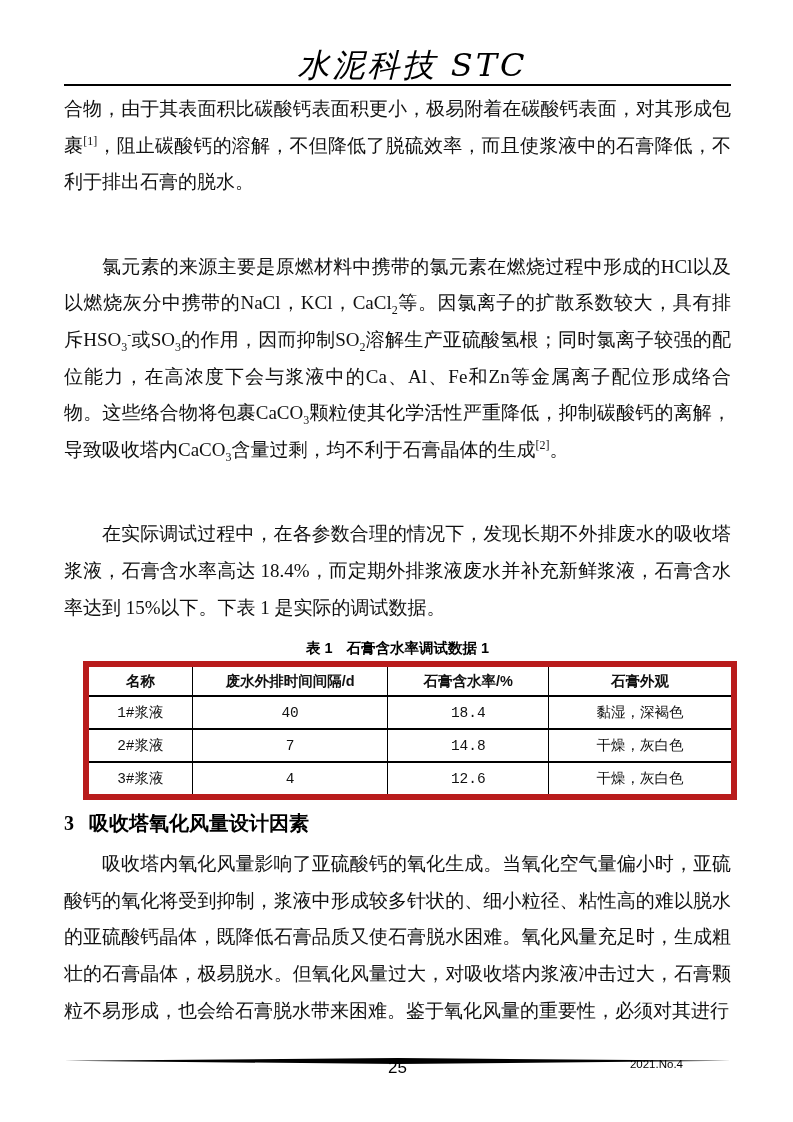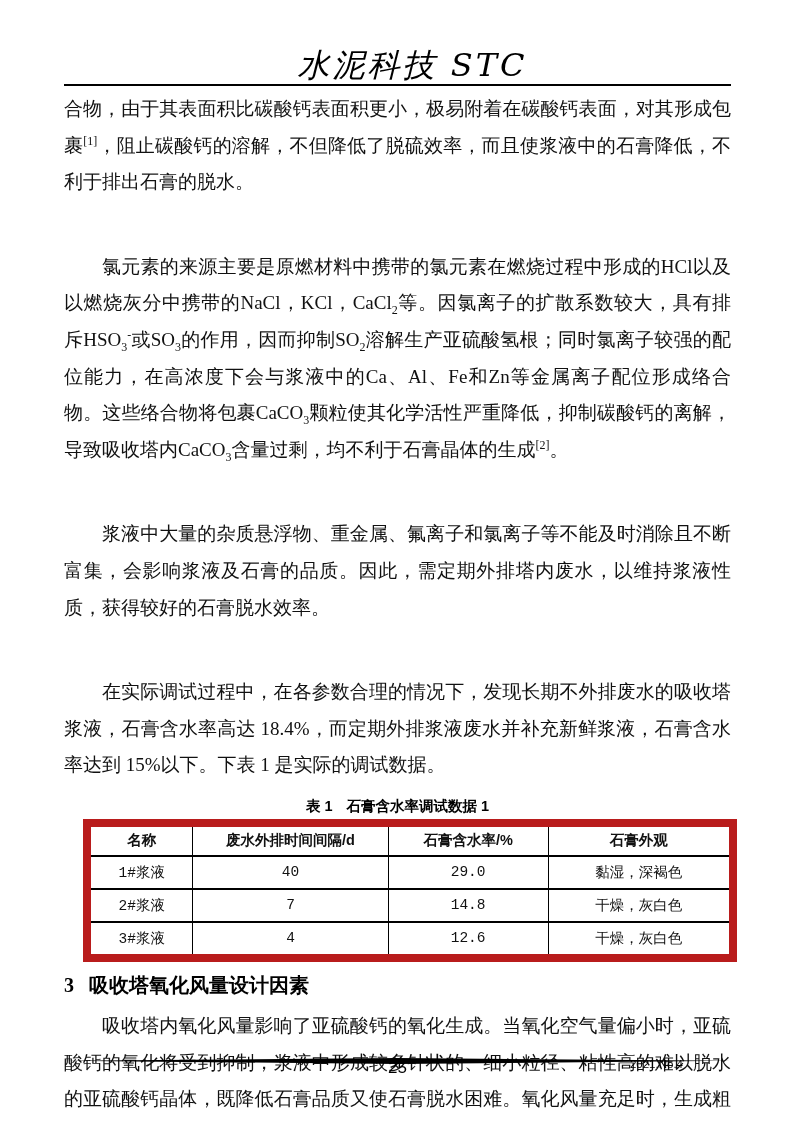--- a/index.html
+++ b/index.html
@@ -59,21 +59,21 @@
     line-height: 20px;
     color: #000000;
   }
   .caption-label { margin-right: 14px; }
   table.data-table {
     margin-top: 3px;
     margin-left: 19px;
     width: 654px;
     table-layout: fixed;
     border-collapse: collapse;
-    border: 8px solid #b91c1c;
+    border: 6px solid #b91c1c;
     padding-left: 8px;
   }
   table.data-table th, table.data-table td {
     border: 1px solid #000000;
     border-top-width: 2px;
     text-align: center;
     vertical-align: middle;
     padding: 0 4px;
   }
   table.data-table th {
@@ -133,21 +133,20 @@
 <div class="page">
 
   <div class="journal-title">水泥科技 STC</div>
   <div class="header-rule"></div>
 
   <div class="content">
 
     <div id="paras-intro">
         <p class="body-para">合物，由于其表面积比碳酸钙表面积更小，极易附着在碳酸钙表面，对其形成包裹<sup>[1]</sup>，阻止碳酸钙的溶解，不但降低了脱硫效率，而且使浆液中的石膏降低，不利于排出石膏的脱水。</p>
         <p class="body-para indent">氯元素的来源主要是原燃材料中携带的氯元素在燃烧过程中形成的HCl以及以燃烧灰分中携带的NaCl，KCl，CaCl<sub>2</sub>等。因氯离子的扩散系数较大，具有排斥HSO<sub>3</sub><sup>-</sup>或SO<sub>3</sub>的作用，因而抑制SO<sub>2</sub>溶解生产亚硫酸氢根；同时氯离子较强的配位能力，在高浓度下会与浆液中的Ca、Al、Fe和Zn等金属离子配位形成络合物。这些络合物将包裹CaCO<sub>3</sub>颗粒使其化学活性严重降低，抑制碳酸钙的离解，导致吸收塔内CaCO<sub>3</sub>含量过剩，均不利于石膏晶体的生成<sup>[2]</sup>。</p>
-        <p class="body-para indent">浆液中大量的杂质悬浮物、重金属、氟离子和氯离子等不能及时消除且不断富集，会影响浆液及石膏的品质。因此，需定期外排塔内废水，以维持浆液性质，获得较好的石膏脱水效率。</p>
         <p class="body-para indent">在实际调试过程中，在各参数合理的情况下，发现长期不外排废水的吸收塔浆液，石膏含水率高达 18.4%，而定期外排浆液废水并补充新鲜浆液，石膏含水率达到 15%以下。下表 1 是实际的调试数据。</p>
       </div>
 
     <div class="table-caption">
       <span class="caption-label">表 1</span><span>石膏含水率调试数据 1</span>
     </div>
 
     <table class="data-table">
       <colgroup>
         <col style="width:16.4%">
@@ -160,21 +159,21 @@
             <th>名称</th>
             <th>废水外排时间间隔/d</th>
             <th>石膏含水率/%</th>
             <th>石膏外观</th>
           </tr>
       </thead>
       <tbody id="table-body">
           <tr>
             <td>1#浆液</td>
             <td>40</td>
-            <td>29.0</td>
+            <td>18.4</td>
             <td>黏湿，深褐色</td>
           </tr>
           <tr>
             <td>2#浆液</td>
             <td>7</td>
             <td>14.8</td>
             <td>干燥，灰白色</td>
           </tr>
           <tr>
             <td>3#浆液</td>

